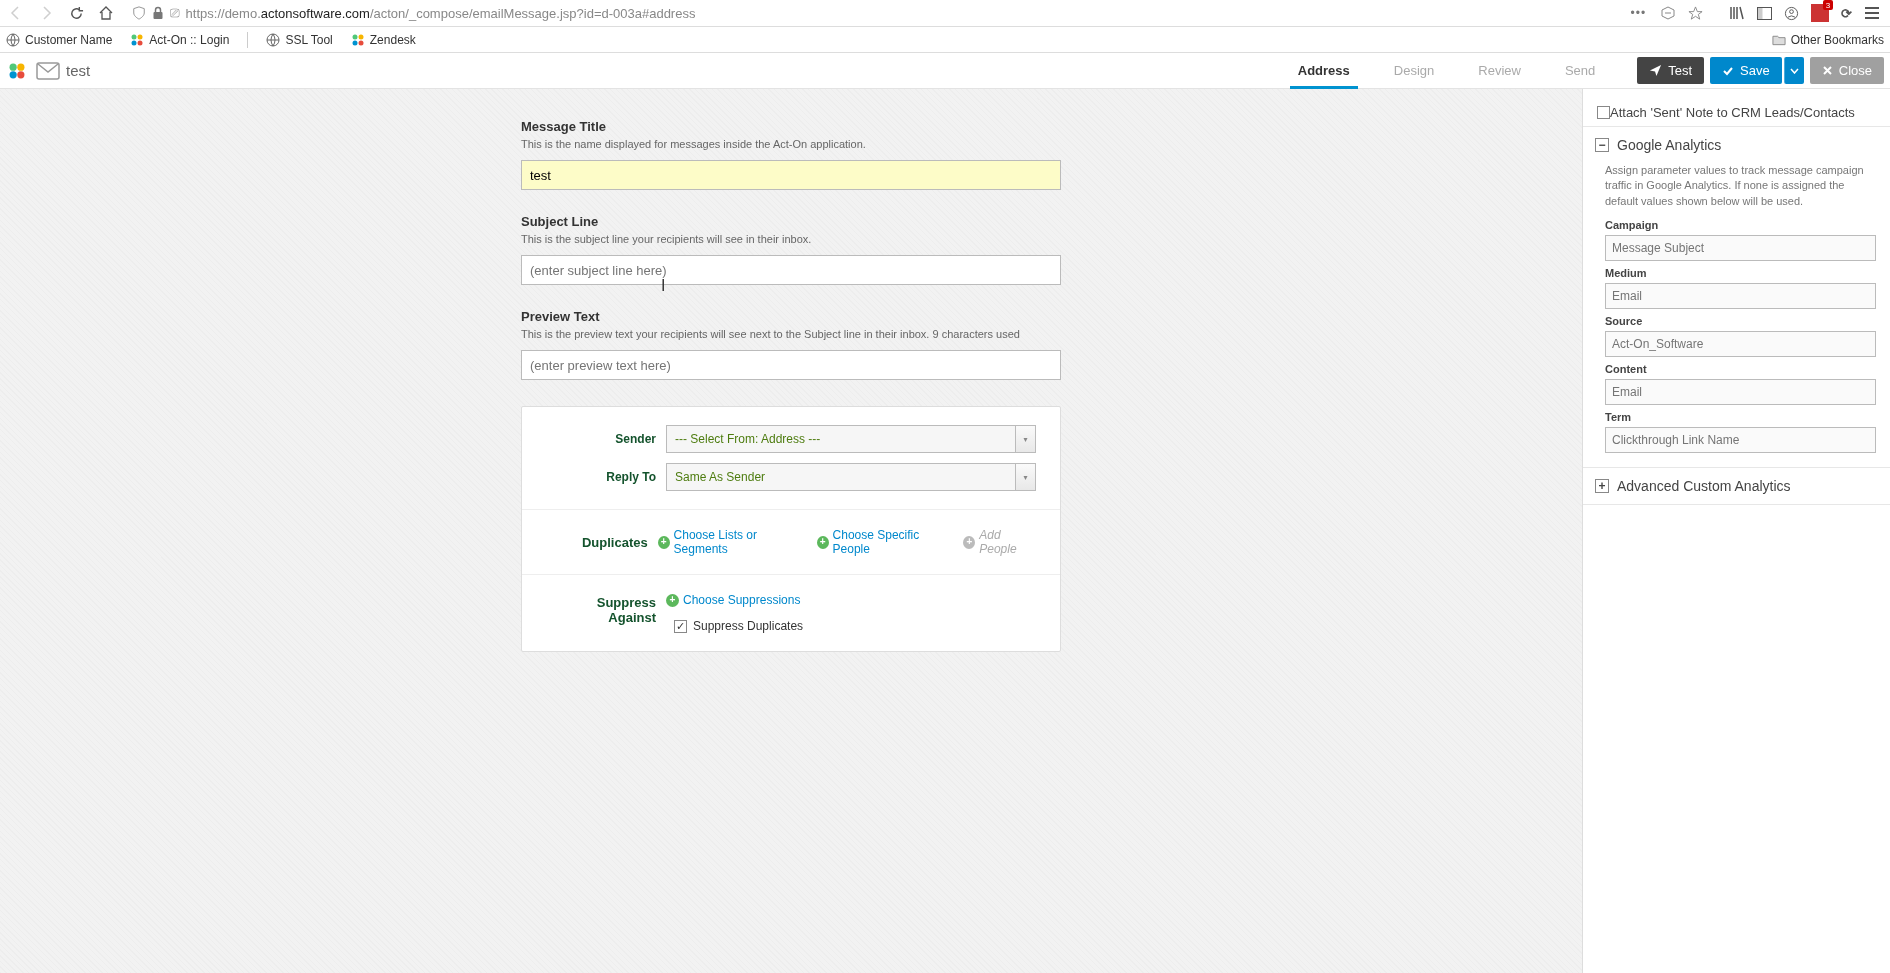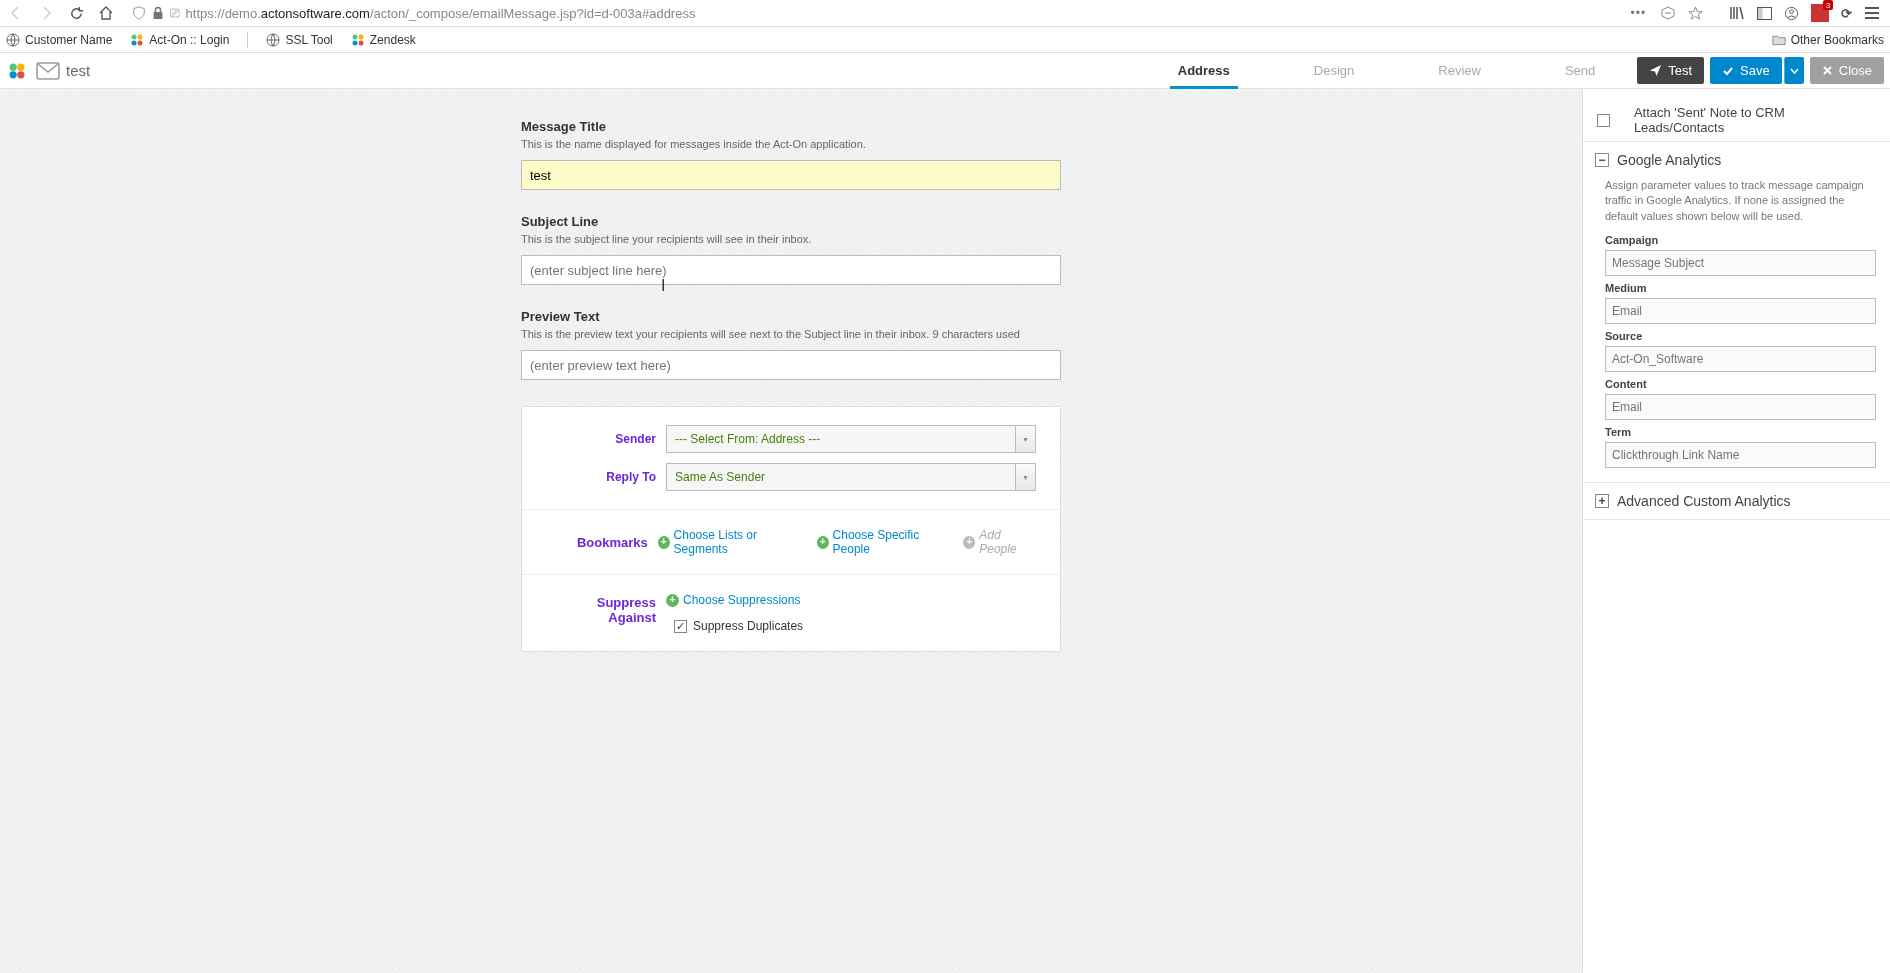--- a/index.html
+++ b/index.html
@@ -20,21 +20,21 @@
 .bm-item { display: flex; align-items: center; gap: 5px; color: #333; cursor: pointer; }
 .bm-icon { width: 14px; height: 14px; display:inline-flex; align-items:center; justify-content:center; }
 .bm-divider { width: 1px; height: 16px; background: #ccc; }
 .bm-right { margin-left: auto; }
 
 
 .app-header { height: 36px; display: flex; align-items: center; border-bottom: 1px solid #e3e3e3; padding: 0 6px 0 6px; background:#fff;}
 .app-logo { width: 18px; height: 18px; display:inline-block; margin: 0 10px 0 2px; }
 .doc-title { font-size: 15px; color: #666; }
 .tabs { margin-left: auto; display: flex; gap: 40px; height: 100%; align-items:center; padding-right: 30px;}
-.tab { color: #aaa; font-size: 13px; height: 100%; display:flex; align-items:center; cursor:pointer; position:relative; padding: 0 2px; margin-left: 40px;}
+.tab { color: #aaa; font-size: 13px; height: 100%; display:flex; align-items:center; cursor:pointer; position:relative; padding: 0 2px;}
 .tab.active { color: #333; font-weight: bold; }
 .tab.active::after { content:""; position:absolute; left:-6px; right:-6px; bottom:-1px; height:3px; background:#0093d0; }
 .header-buttons { display:flex; gap: 6px; margin-left: 10px; }
 .hbtn { height: 27px; display:flex; align-items:center; padding: 0 12px; border-radius:2px; font-size:13px; cursor:pointer; border:none; gap:6px; }
 .hbtn-test { background:#444; color:#fff; }
 .hbtn-save { background:#0088cc; color:#fff; }
 .hbtn-save-dd { background:#0088cc; color:#fff; width: 20px; padding: 0; justify-content:center; margin-left:-4px; border-left:1px solid rgba(255,255,255,0.3); }
 .hbtn-close { background:#a0a0a0; color:#fff; }
 
 
@@ -51,37 +51,37 @@
 .section-help { font-size: 11px; color: #666; margin-bottom: 10px; }
 .big-input { width: 100%; height: 30px; border: 1px solid #bbb; padding: 0 8px; font-size: 13px; background:#fff; }
 .big-input.highlight { background: #fdfcc8; }
 .sect-gap { height: 24px; }
 
 .card { background:#fff; border:1px solid #ddd; border-radius:2px; margin-top: 26px; }
 .card-row { padding: 18px 24px; border-bottom: 1px solid #eee; }
 .card-row:last-child { border-bottom:none; }
 .form-row { display:flex; align-items:center; margin-bottom: 10px; }
 .form-row:last-child { margin-bottom:0; }
-.form-label { width: 120px; text-align:right; font-weight: bold; font-size: 12px; padding-right: 10px; color:#6d28d9;}
+.form-label { width: 120px; text-align:right; font-weight: bold; font-size: 12px; padding-right: 10px; color:#14532d;}
 .form-label-lg { font-size: 13px; }
 .sel-wrap { flex:1; display:flex; }
 .sel { flex:1; height:28px; border:1px solid #bbb; background:#f6f6f6; padding: 0 8px; font-size:12px; display:flex; align-items:center; color:#4d7c0f; }
 .sel-btn { width: 20px; height:28px; border:1px solid #bbb; border-left:none; background:linear-gradient(#fafafa,#e8e8e8); display:flex; align-items:center; justify-content:center; cursor:pointer; }
 
 .link-line { display:flex; align-items:center; gap: 14px; }
 .link-link { color:#0088cc; font-size:12px; cursor:pointer; display:flex; align-items:center; gap:4px; }
 .plus-circle { width:13px; height:13px; border-radius:50%; background:#5cb85c; color:#fff; display:inline-flex; align-items:center; justify-content:center; font-size:10px; font-weight:bold; line-height:1; }
 .plus-circle.gray { background:#bbb; }
 .disabled-text { color:#aaa; font-style:italic; }
 .checkbox-row { display:flex; align-items:center; gap:6px; margin-top:12px; margin-left: 10px;}
 .cb { width:13px; height:13px; border:1px solid #888; display:inline-flex; align-items:center; justify-content:center; }
 .cb.checked::after { content:"✓"; font-size:11px; color:#333; line-height:1; }
 
 
-.sp-row-head { display:flex; align-items:center; padding: 6px 14px; gap:24px; font-size:13px; color:#444;}
+.sp-row-head { display:flex; align-items:center; padding: 6px 14px; gap:0; font-size:13px; color:#444;}
 .sp-cb { width:13px; height:13px; border:1px solid #888; }
 .sp-sect-head { display:flex; align-items:center; gap:8px; padding: 10px 14px 10px 12px; border-top: 1px solid #e7e7e7; font-size:14px; color:#444; cursor:pointer;}
 .sp-sect-head .toggle { width:14px; height:14px; border:1px solid #888; display:flex; align-items:center; justify-content:center; font-size:12px; font-weight:bold; line-height:1; }
 .sp-body { padding: 0 14px 14px 22px; }
 .sp-body .desc { font-size: 11px; color:#777; margin-bottom: 10px; line-height:1.4; }
 .sp-field-label { font-size: 11px; font-weight: bold; color:#444; margin: 6px 0 4px; display:block;}
 .sp-input { width:100%; height:26px; border:1px solid #bbb; padding:8px 6px; font-size:12px; color:#888; background:#fafafa;}
 
 svg { display:block; }
 </style>
@@ -318,21 +318,21 @@
               <div class="sel">Same As Sender</div>
               <div class="sel-btn">
                   <span style="font-size:8px;color:#888;">▾</span>
                 </div>
             </div>
           </div>
         </div>
 
         <div class="card-row">
           <div class="form-row" style="align-items:center;">
-            <div class="form-label form-label-lg">Bookmarks</div>
+            <div class="form-label form-label-lg">Duplicates</div>
             <div class="link-line">
               <span class="link-link">
                   <span class="plus-circle">+</span>
                   <span>Choose Lists or Segments</span>
                 </span>
               <span class="link-link">
                   <span class="plus-circle">+</span>
                   <span>Choose Specific People</span>
                 </span>
               <span class="disabled-text" style="display:flex;align-items:center;gap:4px;">

